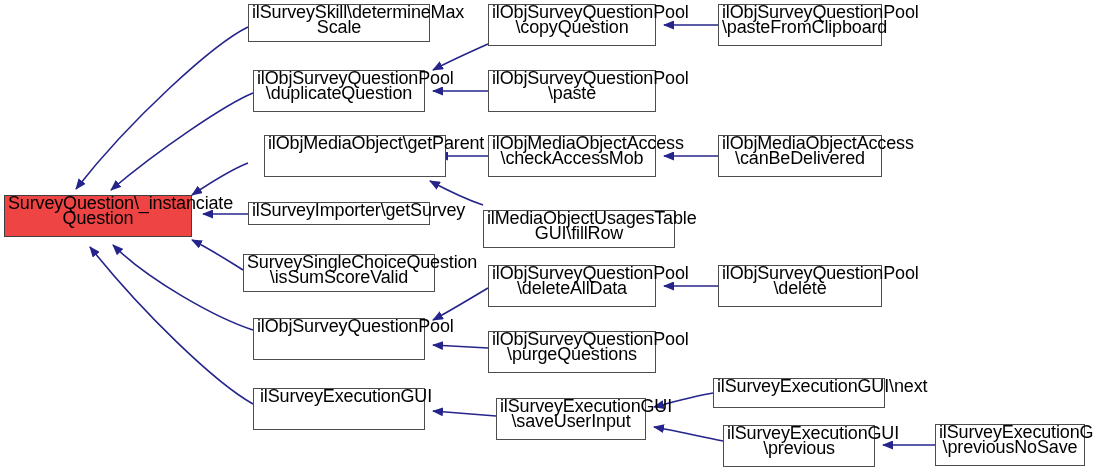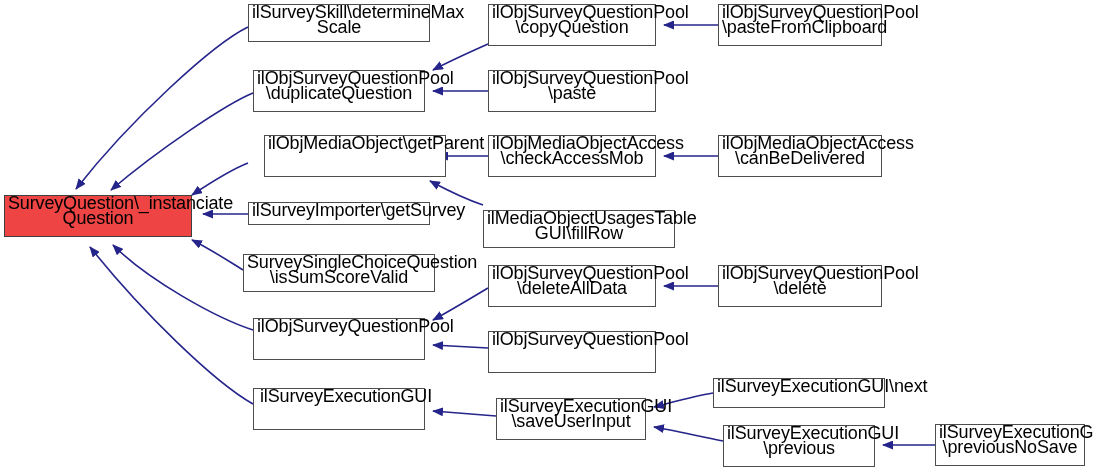--- a/index.html
+++ b/index.html
@@ -125,20 +125,21 @@
   </div>
   <div class="node" style="left:488px;top:265px;width:168px;height:42px;">
     <span>
         <span>ilObjSurveyQuestionPool</span>
         <span>\deleteAllData</span>
       </span>
   </div>
   <div class="node" style="left:488px;top:331px;width:168px;height:42px;">
     <span>
         <span>ilObjSurveyQuestionPool</span>
+        <span>\purgeQuestions</span>
       </span>
   </div>
   <div class="node" style="left:496px;top:398px;width:150px;height:42px;">
     <span>
         <span>ilSurveyExecutionGUI</span>
         <span>\saveUserInput</span>
       </span>
   </div>
 
   <div class="node" style="left:718px;top:4px;width:164px;height:42px;">

